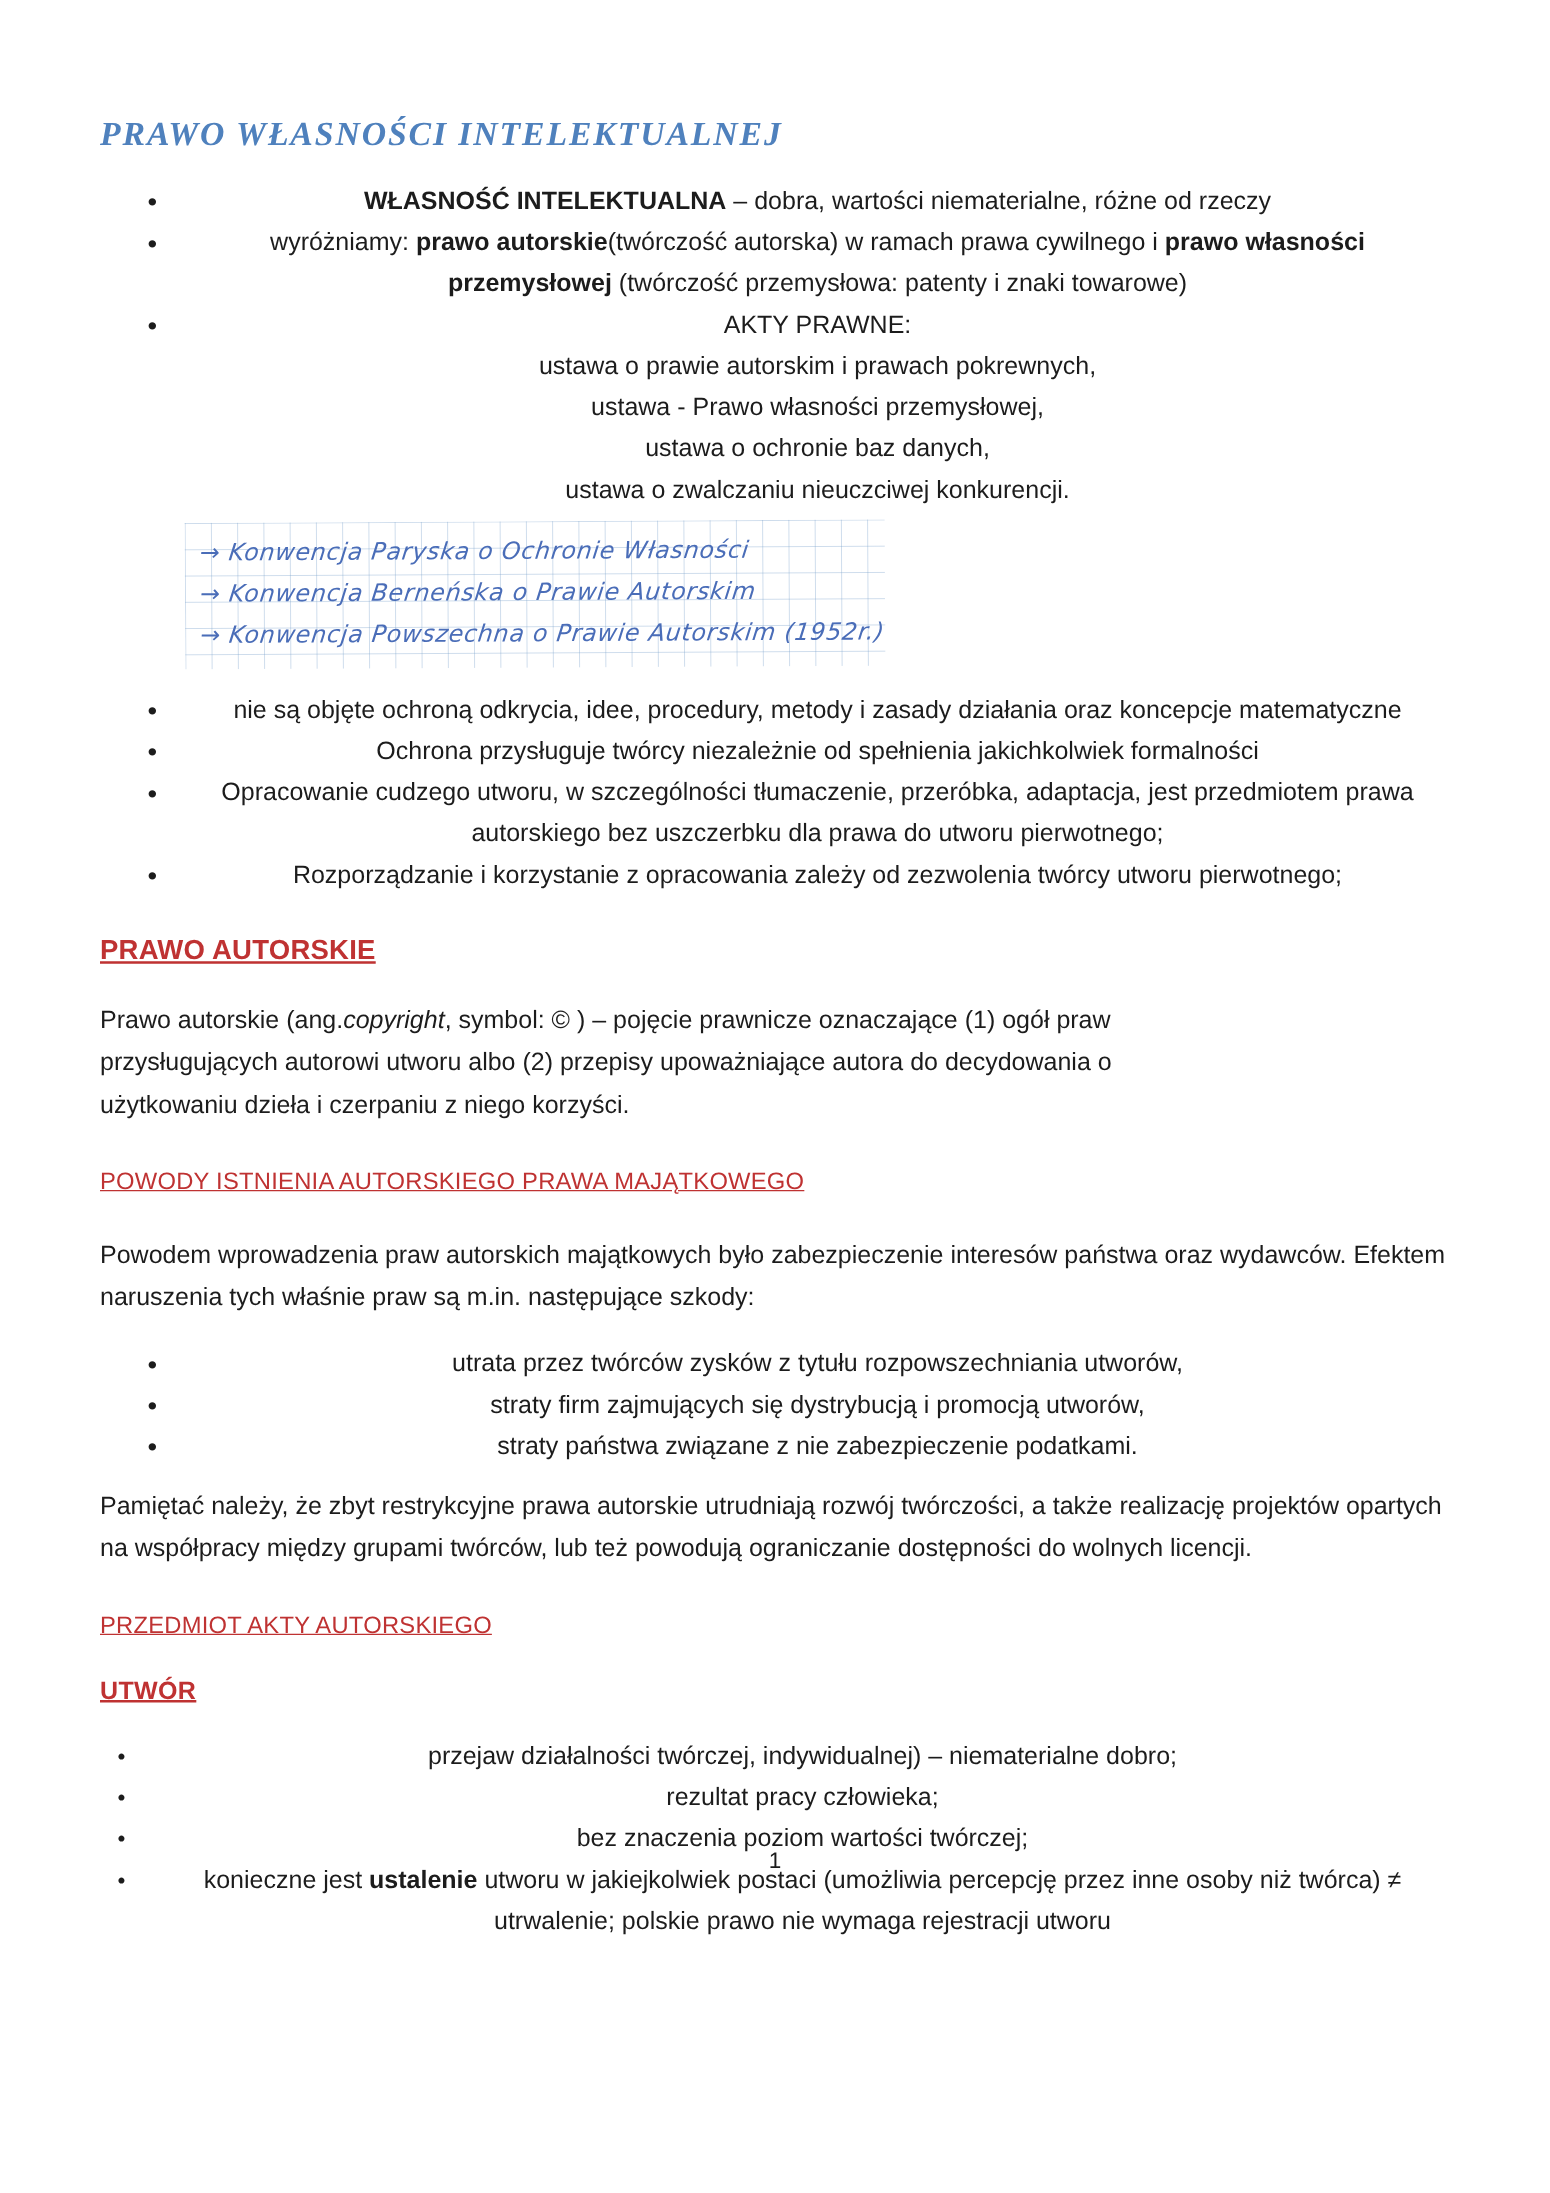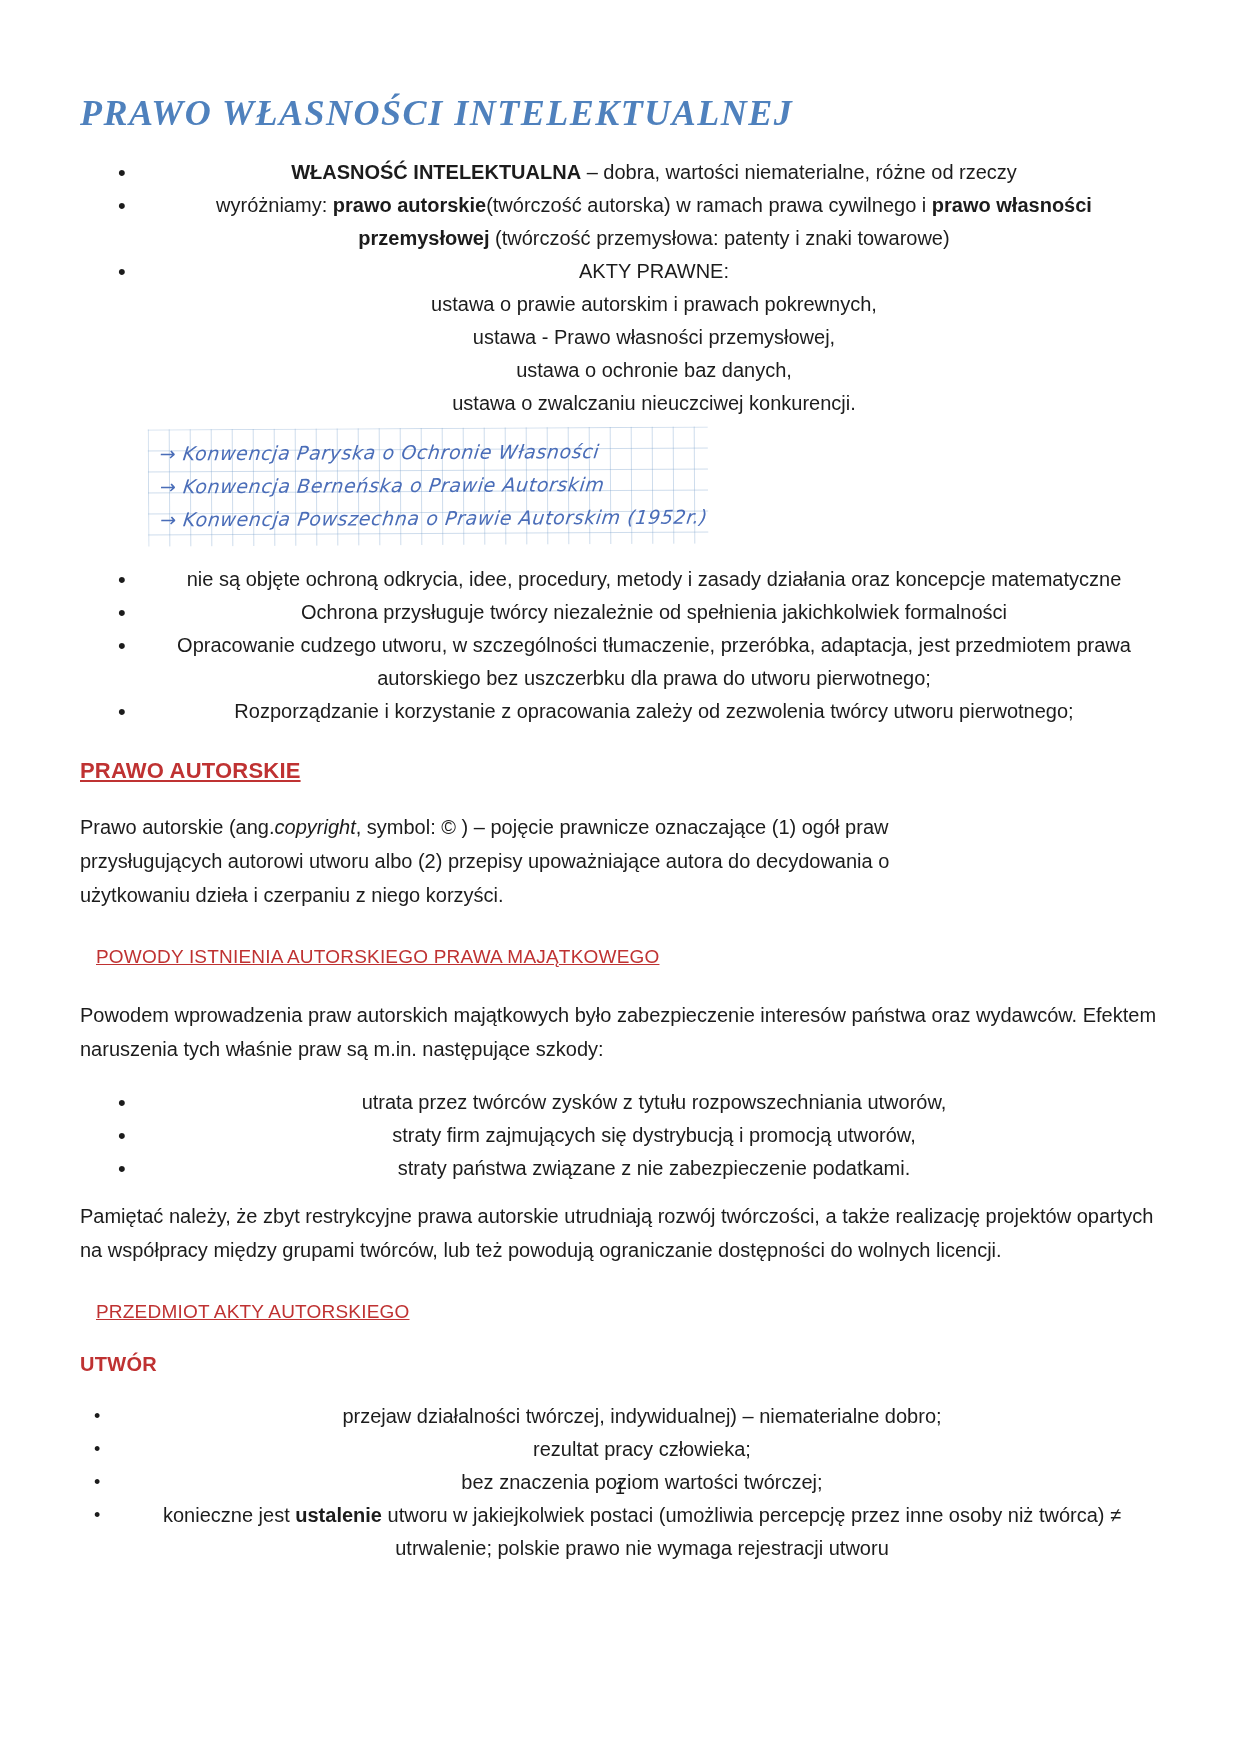--- a/index.html
+++ b/index.html
@@ -9,21 +9,21 @@
     font-family:"Liberation Sans", sans-serif;
     color:#1c1c1c;
     -webkit-font-smoothing:antialiased;
   }
   .page { padding:92px 80px 0 80px; }
 
   .doc-title {
     font-family:"Liberation Serif", serif;
     font-style:italic;
     font-weight:bold;
-    font-size:36px;
+    font-size:27px;
     letter-spacing:1.5px;
     color:var(--title-blue, #4f81bd);
     margin-bottom:22px;
   }
 
   ul.bullets { list-style:none; margin:0 0 8px 0; }
   ul.bullets > li {
     position:relative;
     padding-left:68px;
     font-size:20px;
@@ -72,29 +72,30 @@
     font-weight:bold;
     text-decoration:underline;
     margin:30px 0 26px 0;
     letter-spacing:0.2px;
   }
   h3.sub-heading {
     color:var(--heading-red, #bf3232);
     font-size:19px;
     font-weight:normal;
     text-decoration:underline;
-    margin:34px 0 30px 16px;
+    margin:34px 0 30px 0;
     letter-spacing:0.2px;
   }
   h4.minor-heading {
     color:var(--heading-red, #bf3232);
     font-size:20px;
     font-weight:bold;
     margin:30px 0 24px 0;
     letter-spacing:0.3px;
+    text-decoration:underline;
   }
 
   p.para { font-size:20px; line-height:34px; margin:0 0 20px 0; }
   p.para-narrow { max-width:850px; }
 
   .page-number {
     position:absolute;
     top:1478px; left:0; right:0;
     text-align:center;
     font-size:18px;

